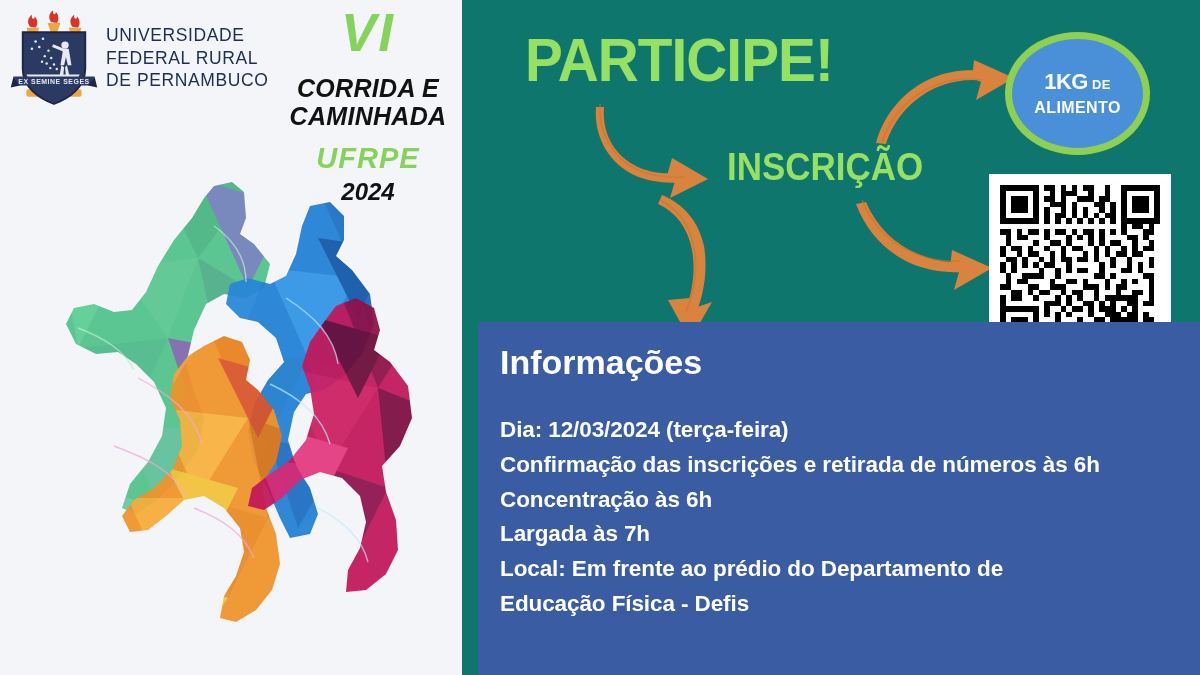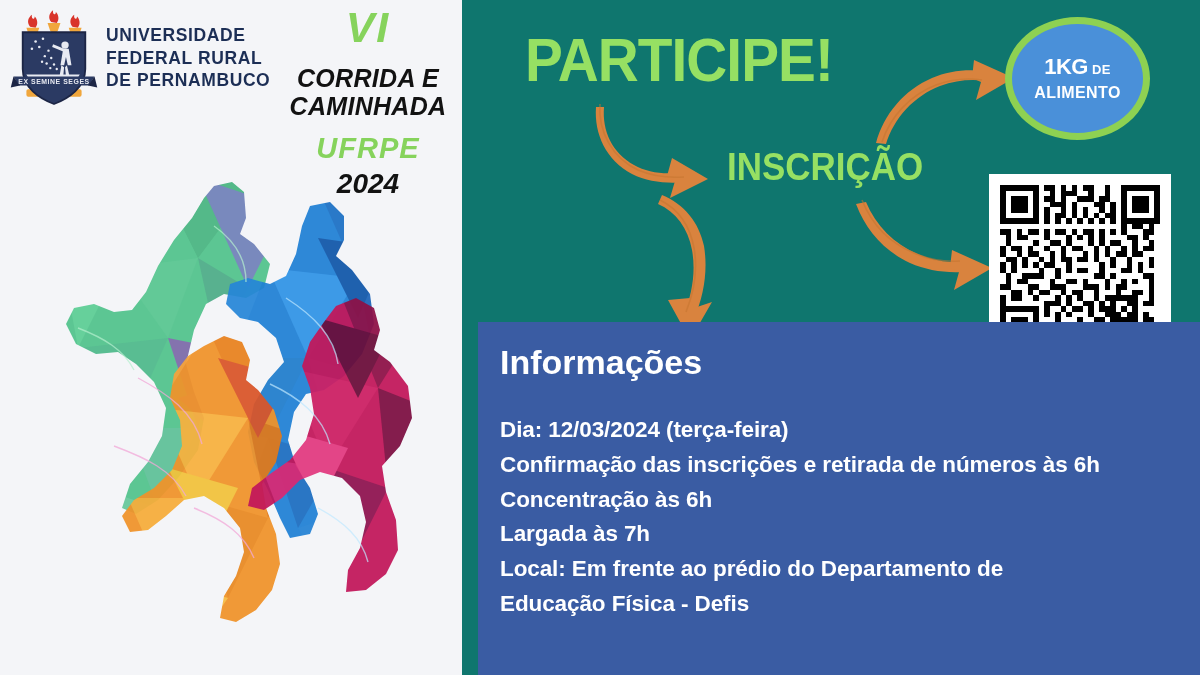--- a/index.html
+++ b/index.html
@@ -28,35 +28,35 @@
   
   #logo-block {
     position:absolute; left:8px; top:8px;
     width:275px; height:100px;
     display:flex; align-items:center;
   }
   #logo-mark { width:92px; height:96px; flex:0 0 92px; }
   #univ-name {
     margin-left:6px;
     color:#1c2e55;
-    font-weight:bold;
+    font-weight:normal;
     font-size:17.5px;
     line-height:1.30;
     letter-spacing:0.6px;
   }
   #univ-name div { white-space:nowrap; }
 
   
   #title-stack {
     position:absolute; left:278px; top:6px;
     width:180px;
     text-align:center;
   }
   #roman-numeral {
-    font-size:43px;
+    font-size:53px;
     font-weight:bold;
     font-style:italic;
     color:#86d35c;
     line-height:1.02;
     letter-spacing:2px;
   }
   #event-kind {
     margin-top:14px;
     font-size:25px;
     font-weight:bold;
@@ -69,21 +69,21 @@
   #org-acronym {
     margin-top:12px;
     font-size:29px;
     font-weight:bold;
     font-style:italic;
     color:#86d35c;
     letter-spacing:1px;
   }
   #event-year {
     margin-top:3px;
-    font-size:28px;
+    font-size:24px;
     font-weight:bold;
     font-style:italic;
     color:#121212;
   }
 
   
   #runners-art {
     position:absolute;
     left:18px; top:178px;
     width:432px; height:490px;
@@ -121,21 +121,21 @@
 
   
   #arrows-layer {
     position:absolute; left:0; top:0;
     width:738px; height:340px;
     pointer-events:none;
   }
 
   
   #food-badge {
-    position:absolute; left:543px; top:17px;
+    position:absolute; left:543px; top:32px;
     width:145px; height:123px;
     border:7px solid #8ed152;
     border-radius:50%;
     background:#4a90d9;
     display:flex;
     flex-direction:column;
     align-items:center;
     justify-content:center;
     text-align:left;
   }

